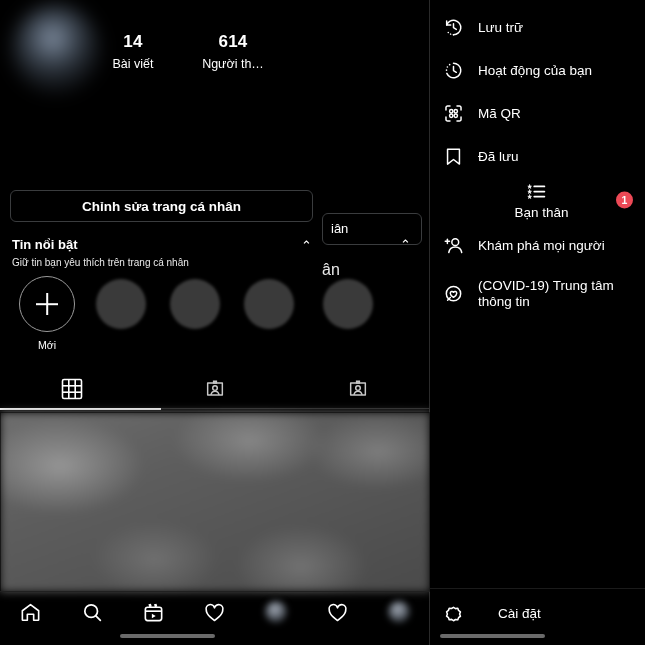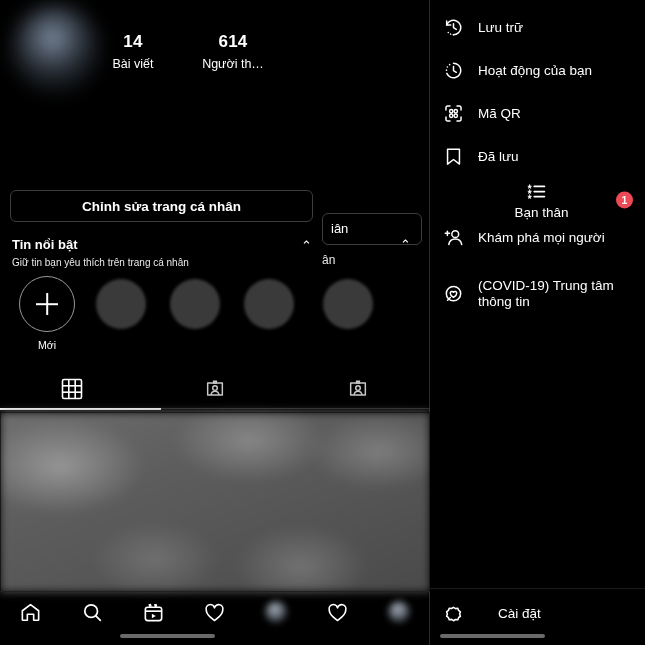--- a/index.html
+++ b/index.html
@@ -27,21 +27,21 @@
     border:1px solid #3a3c3e; border-radius:6px;
     color:#fff; font-size:13px; padding-left:8px; line-height:30px;
     white-space:nowrap;
     margin-top:23px;
   }
   .ghost-chevron {
     position:absolute; left:80px; top:237px; color:#fff;
     font-size:13px;
   }
   .ghost-sub {
-    position:absolute; left:2px; top:253px; color:#e9e9e9; font-size:12px;
+    position:absolute; left:2px; top:261px; color:#e9e9e9; font-size:16px;
   }
   .ghost-divider {
     position:absolute; left:109px; top:0; width:1px; height:645px;
     background:#2a2a2a;
   }
 
   
   .profile-header {
     position:absolute; left:0; top:0; width:430px; height:150px;
   }
@@ -393,21 +393,21 @@
             <path d="M4.2 15.9l.55 1.5 1.6.1-1.25 1 .45 1.55-1.35-.9-1.35.9.45-1.55-1.25-1 1.6-.1z" fill="#fff" stroke-width="0.7"></path>
             <line x1="9.4" y1="6.2" x2="21" y2="6.2" stroke-width="2"></line>
             <line x1="9.4" y1="12" x2="21" y2="12" stroke-width="2"></line>
             <line x1="9.4" y1="17.8" x2="21" y2="17.8" stroke-width="2"></line>
           </svg>
         </span>
         <span class="mi-label">Bạn thân</span>
         <span class="mi-badge">1</span>
       </div>
 
-      <div class="menu-item" style="position: absolute; left: 0px; width: 215px; top: 216px;">
+      <div class="menu-item" style="position: absolute; left: 0px; width: 215px; top: 224px;">
         <span class="mi-icon">
           <svg width="21" height="21" viewBox="0 0 24 24" fill="none" stroke="#fff" stroke-width="1.7" stroke-linecap="round" stroke-linejoin="round">
             <circle cx="14" cy="8.2" r="3.9"></circle>
             <path d="M6.6 20c.7-4 3.6-6.2 7.4-6.2s6.7 2.2 7.4 6.2"></path>
             <line x1="2.6" y1="7.2" x2="7.4" y2="7.2"></line>
             <line x1="5" y1="4.8" x2="5" y2="9.6"></line>
           </svg>
         </span>
         <span class="mi-label">Khám phá mọi người</span>
       </div>

